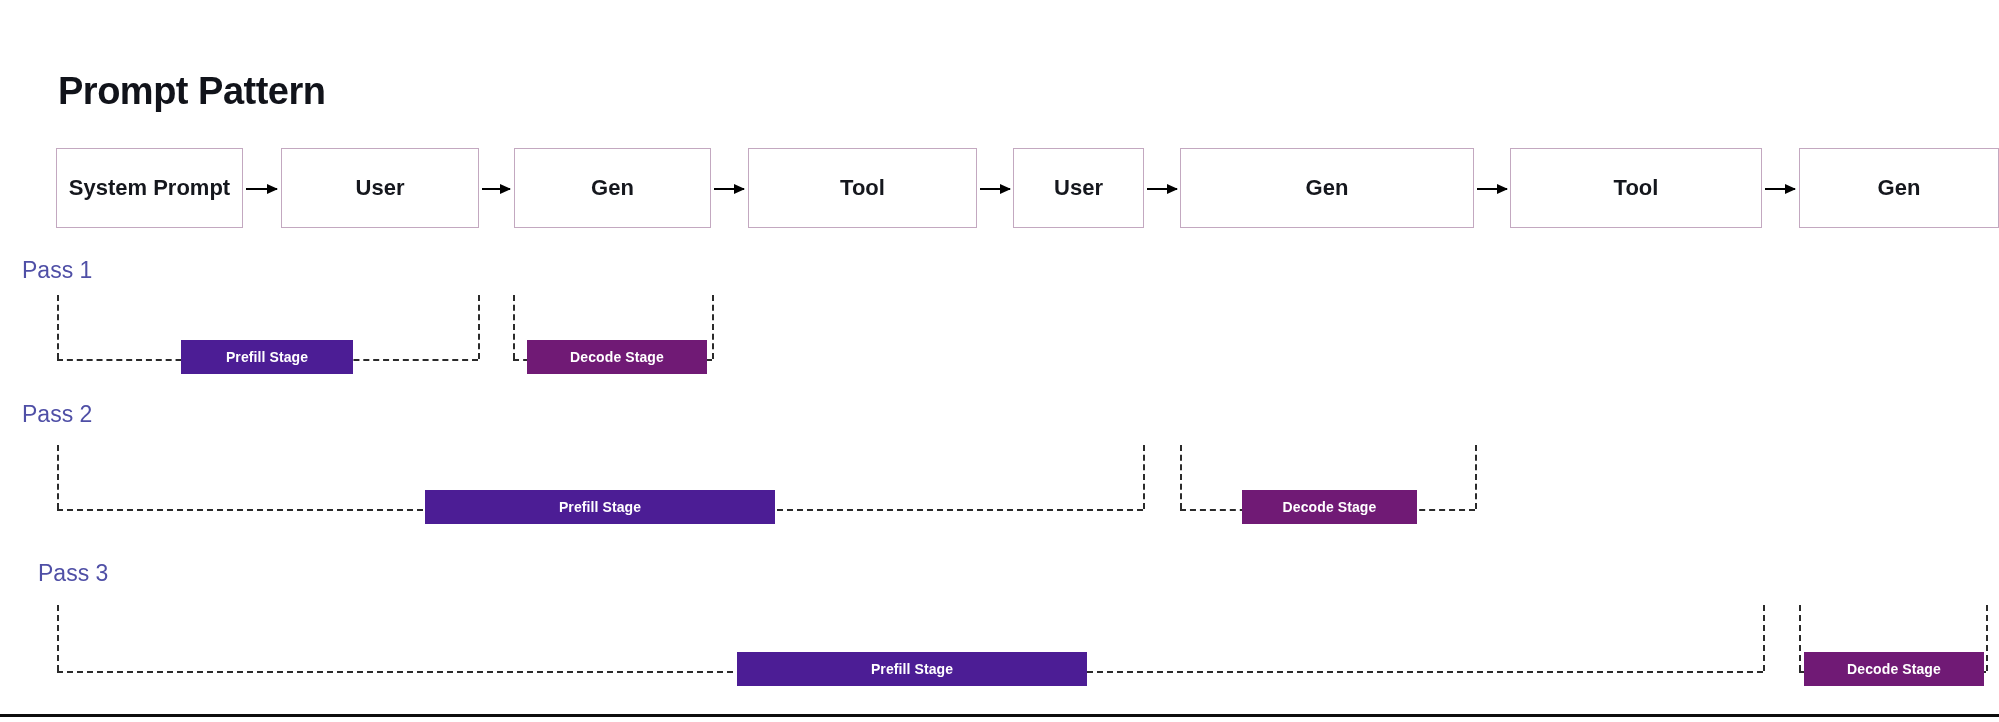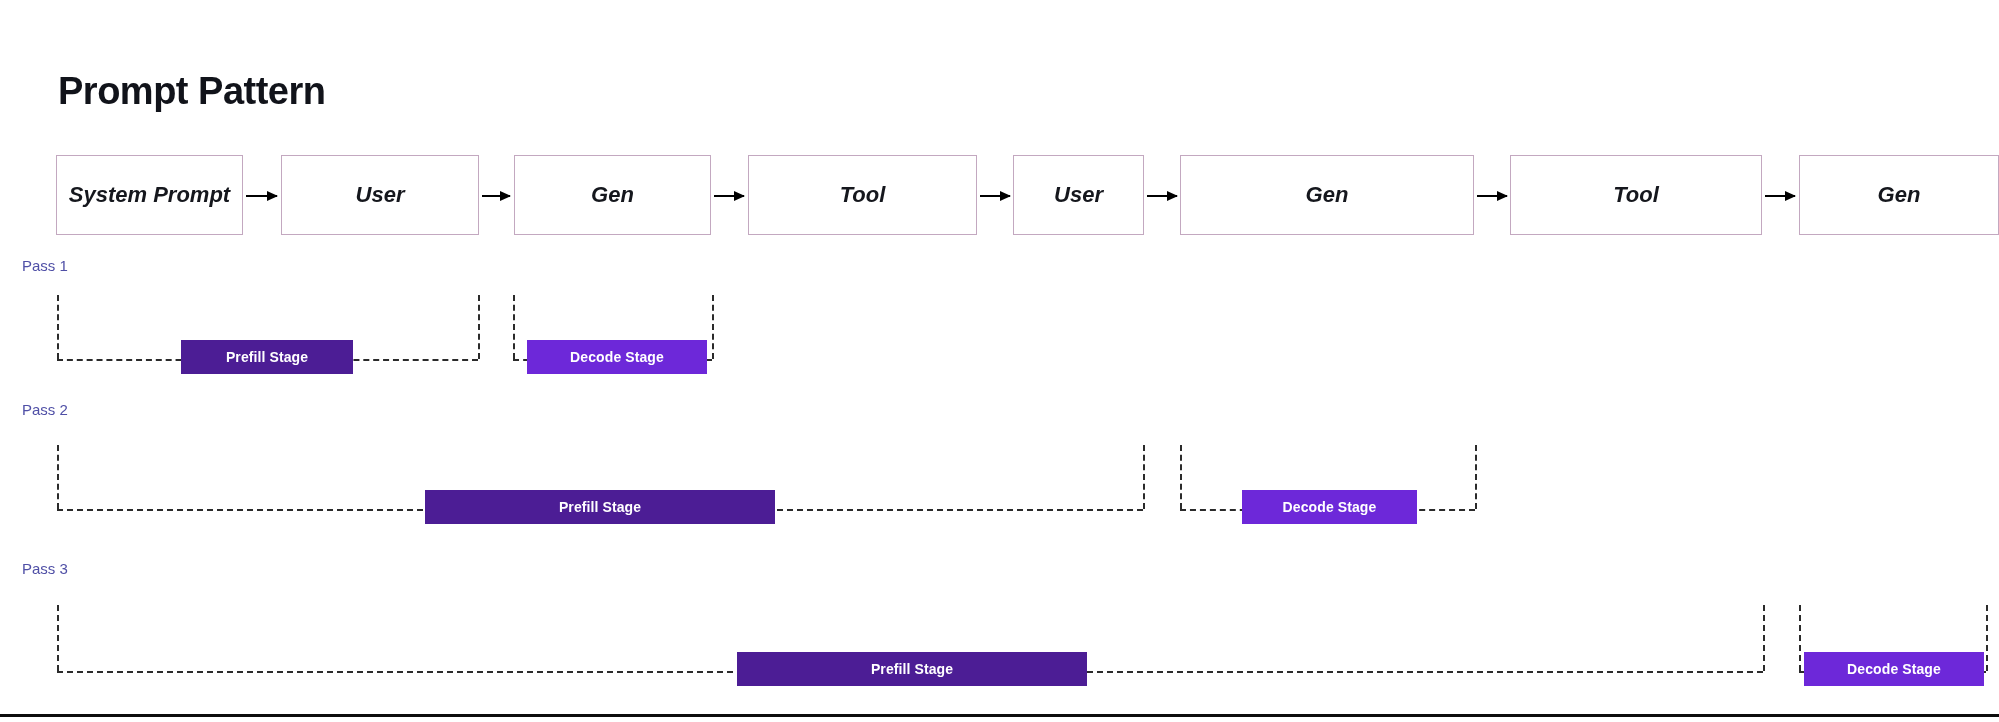--- a/index.html
+++ b/index.html
@@ -21,21 +21,21 @@
     position: absolute;
     left: 58px;
     top: 70px;
     font-size: 38px;
     font-weight: 700;
     letter-spacing: -0.5px;
     color: #11131a;
     white-space: nowrap;
   }
   
-  #sequence-row { position: absolute; left: 0; top: 7px; width: 1999px; height: 644px; font-style: italic; }
+  #sequence-row { position: absolute; left: 0; top: 0; width: 1999px; height: 644px; }
   .seq-box {
     position: absolute;
     top: 148px;
     height: 80px;
     border: 1.6px solid #c3a8c0;
     background: #ffffff;
     display: flex;
     align-items: center;
     justify-content: center;
     font-size: 22px;
@@ -55,21 +55,21 @@
     right: -1px;
     top: -4.5px;
     width: 0; height: 0;
     border-left: 11px solid #000000;
     border-top: 5.5px solid transparent;
     border-bottom: 5.5px solid transparent;
   }
   
   .pass-label {
     position: absolute;
-    font-size: 15px;
+    font-size: 23px;
     font-weight: 400;
     color: #4f4fa6;
     white-space: nowrap;
   }
   
   .bracket-base {
     position: absolute;
     height: 0;
     border-top: 2px dashed #2b2b2b;
   }
@@ -85,21 +85,21 @@
     display: flex;
     align-items: center;
     justify-content: center;
     font-size: 14px;
     font-weight: 700;
     color: #ffffff;
     white-space: nowrap;
     letter-spacing: 0.1px;
   }
   .stage-bar.prefill { background: #4c1d95; }
-  .stage-bar.decode  { background: #6d28d9; }
+  .stage-bar.decode  { background: #701a75; }
   
   #bottom-rule {
     position: absolute;
     left: 0;
     top: 714px;
     width: 1999px;
     height: 3px;
     background: #0d0d0d;
   }
 </style>
@@ -140,21 +140,21 @@
       <div class="stage-bar decode" style="left: 527px; width: 180px; top: 340px;">Decode Stage</div>
       <div class="pass-label" style="left: 22px; top: 401px;">Pass 2</div>
       <div class="bracket-base" style="left: 57px; width: 1086px; top: 509px;"></div>
       <div class="bracket-tick" style="left: 57px; top: 445px; height: 64px;"></div>
       <div class="bracket-tick" style="left: 1143px; top: 445px; height: 64px;"></div>
       <div class="stage-bar prefill" style="left: 425px; width: 350px; top: 490px;">Prefill Stage</div>
       <div class="bracket-base" style="left: 1180px; width: 295px; top: 509px;"></div>
       <div class="bracket-tick" style="left: 1180px; top: 445px; height: 64px;"></div>
       <div class="bracket-tick" style="left: 1475px; top: 445px; height: 64px;"></div>
       <div class="stage-bar decode" style="left: 1242px; width: 175px; top: 490px;">Decode Stage</div>
-      <div class="pass-label" style="left: 22px; top: 560px; text-align: right;">Pass 3</div>
+      <div class="pass-label" style="left: 38px; top: 560px; text-align: right;">Pass 3</div>
       <div class="bracket-base" style="left: 57px; width: 1706px; top: 671px;"></div>
       <div class="bracket-tick" style="left: 57px; top: 605px; height: 66px;"></div>
       <div class="bracket-tick" style="left: 1763px; top: 605px; height: 66px;"></div>
       <div class="stage-bar prefill" style="left: 737px; width: 350px; top: 652px;">Prefill Stage</div>
       <div class="bracket-base" style="left: 1799px; width: 187px; top: 671px;"></div>
       <div class="bracket-tick" style="left: 1799px; top: 605px; height: 66px;"></div>
       <div class="bracket-tick" style="left: 1986px; top: 605px; height: 66px;"></div>
       <div class="stage-bar decode" style="left: 1804px; width: 180px; top: 652px;">Decode Stage</div>
     </div>
 

